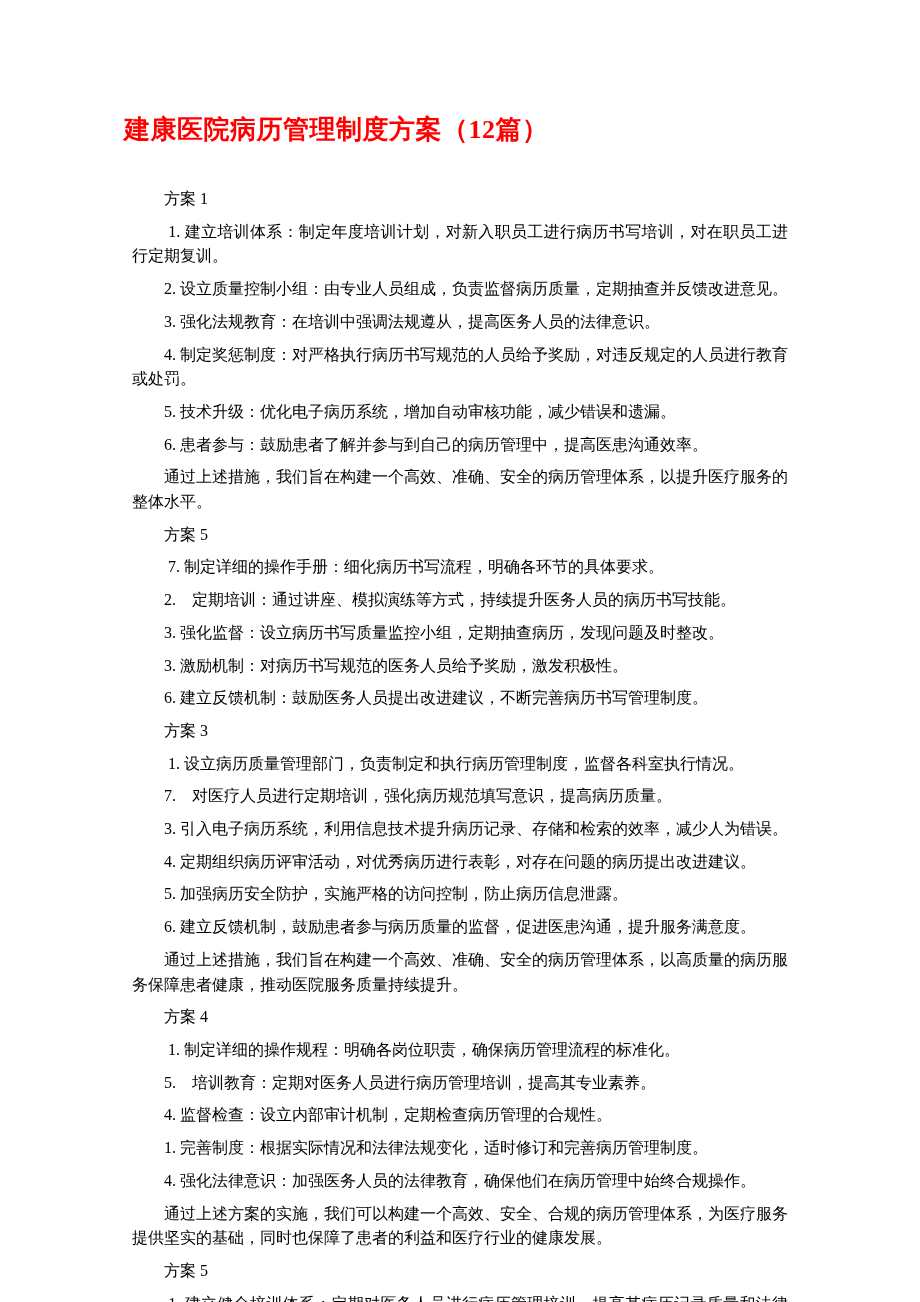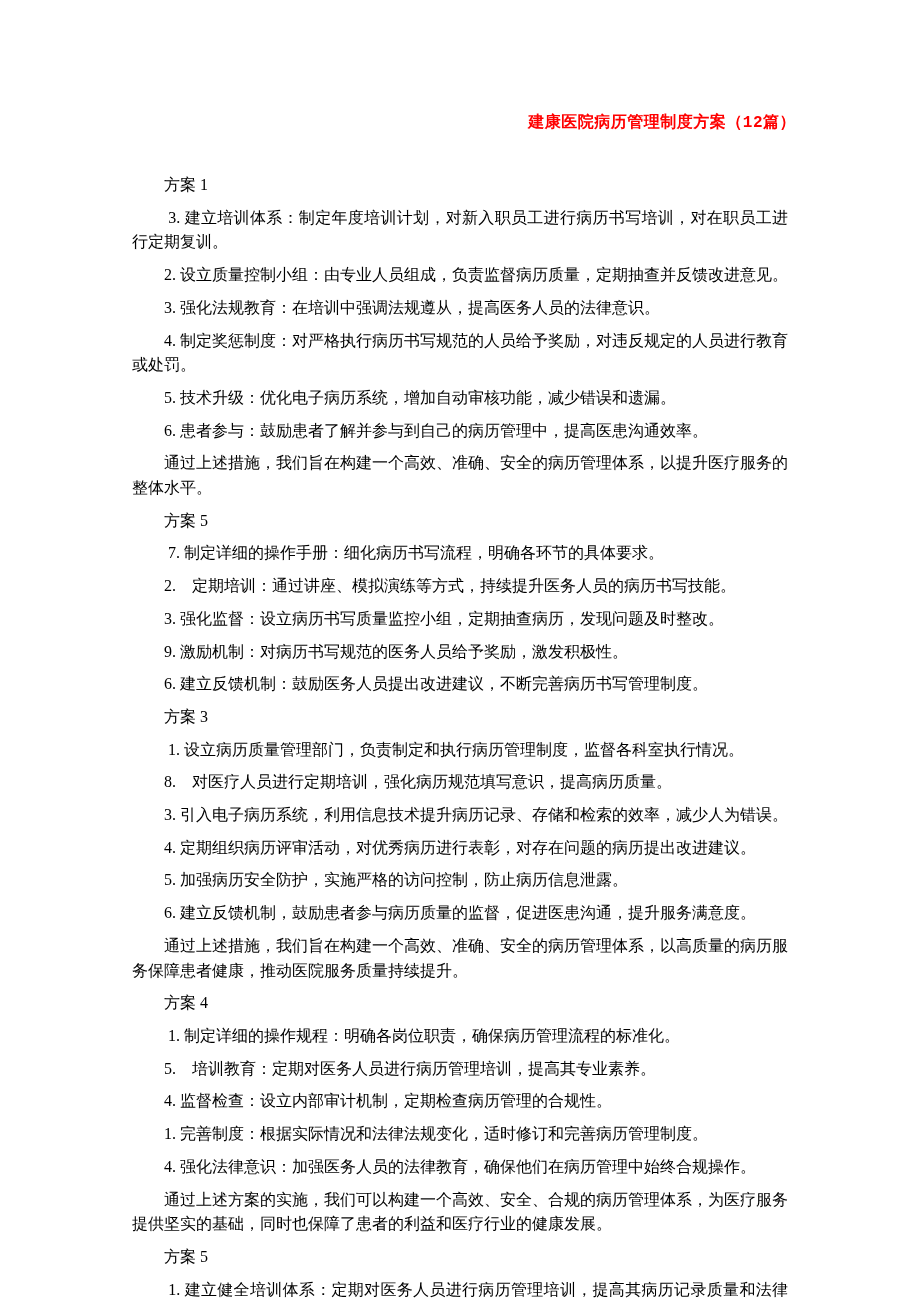--- a/index.html
+++ b/index.html
@@ -16,60 +16,60 @@
   }
   .page {
     box-sizing: border-box;
     width: 920px;
     height: 1302px;
     padding: 112px 124px 0 124px;
     background: #ffffff;
   }
   .doc-title {
     margin: 0 0 40px 0;
-    text-align: right;
-    font-size: 16px;
+    text-align: left;
+    font-size: 26px;
     font-weight: bold;
     color: #ff0000;
     letter-spacing: 0.5px;
-    font-family: Liberation Mono, monospace;
+    font-family: Liberation Serif, serif;
   }
   .doc-body p {
     margin: 8px;
     font-size: 16px;
     line-height: 24.7px;
     text-indent: 2em;
     white-space: pre-wrap;
     word-break: break-all;
     text-align: justify;
   }
 </style>
 </head>
 <body>
 
 <div class="page">
   <h1 class="doc-title" style="color: rgb(255, 0, 0);">建康医院病历管理制度方案（12篇）</h1>
   <div class="doc-body">
       <p>方案 1</p>
-      <p> 3. 建立培训体系：制定年度培训计划，对新入职员工进行病历书写培训，对在职员工进行定期复训。</p>
+      <p> 1. 建立培训体系：制定年度培训计划，对新入职员工进行病历书写培训，对在职员工进行定期复训。</p>
       <p>2. 设立质量控制小组：由专业人员组成，负责监督病历质量，定期抽查并反馈改进意见。</p>
       <p>3. 强化法规教育：在培训中强调法规遵从，提高医务人员的法律意识。</p>
       <p>4. 制定奖惩制度：对严格执行病历书写规范的人员给予奖励，对违反规定的人员进行教育或处罚。</p>
       <p>5. 技术升级：优化电子病历系统，增加自动审核功能，减少错误和遗漏。</p>
       <p>6. 患者参与：鼓励患者了解并参与到自己的病历管理中，提高医患沟通效率。</p>
       <p>通过上述措施，我们旨在构建一个高效、准确、安全的病历管理体系，以提升医疗服务的整体水平。</p>
       <p>方案 5</p>
       <p> 7. 制定详细的操作手册：细化病历书写流程，明确各环节的具体要求。</p>
       <p>2.　定期培训：通过讲座、模拟演练等方式，持续提升医务人员的病历书写技能。</p>
       <p>3. 强化监督：设立病历书写质量监控小组，定期抽查病历，发现问题及时整改。</p>
-      <p>9. 激励机制：对病历书写规范的医务人员给予奖励，激发积极性。</p>
+      <p>3. 激励机制：对病历书写规范的医务人员给予奖励，激发积极性。</p>
       <p>6. 建立反馈机制：鼓励医务人员提出改进建议，不断完善病历书写管理制度。</p>
       <p>方案 3</p>
       <p> 1. 设立病历质量管理部门，负责制定和执行病历管理制度，监督各科室执行情况。</p>
-      <p>8.　对医疗人员进行定期培训，强化病历规范填写意识，提高病历质量。</p>
+      <p>7.　对医疗人员进行定期培训，强化病历规范填写意识，提高病历质量。</p>
       <p>3. 引入电子病历系统，利用信息技术提升病历记录、存储和检索的效率，减少人为错误。</p>
       <p>4. 定期组织病历评审活动，对优秀病历进行表彰，对存在问题的病历提出改进建议。</p>
       <p>5. 加强病历安全防护，实施严格的访问控制，防止病历信息泄露。</p>
       <p>6. 建立反馈机制，鼓励患者参与病历质量的监督，促进医患沟通，提升服务满意度。</p>
       <p>通过上述措施，我们旨在构建一个高效、准确、安全的病历管理体系，以高质量的病历服务保障患者健康，推动医院服务质量持续提升。</p>
       <p>方案 4</p>
       <p> 1. 制定详细的操作规程：明确各岗位职责，确保病历管理流程的标准化。</p>
       <p>5.　培训教育：定期对医务人员进行病历管理培训，提高其专业素养。</p>
       <p>4. 监督检查：设立内部审计机制，定期检查病历管理的合规性。</p>
       <p>1. 完善制度：根据实际情况和法律法规变化，适时修订和完善病历管理制度。</p>

